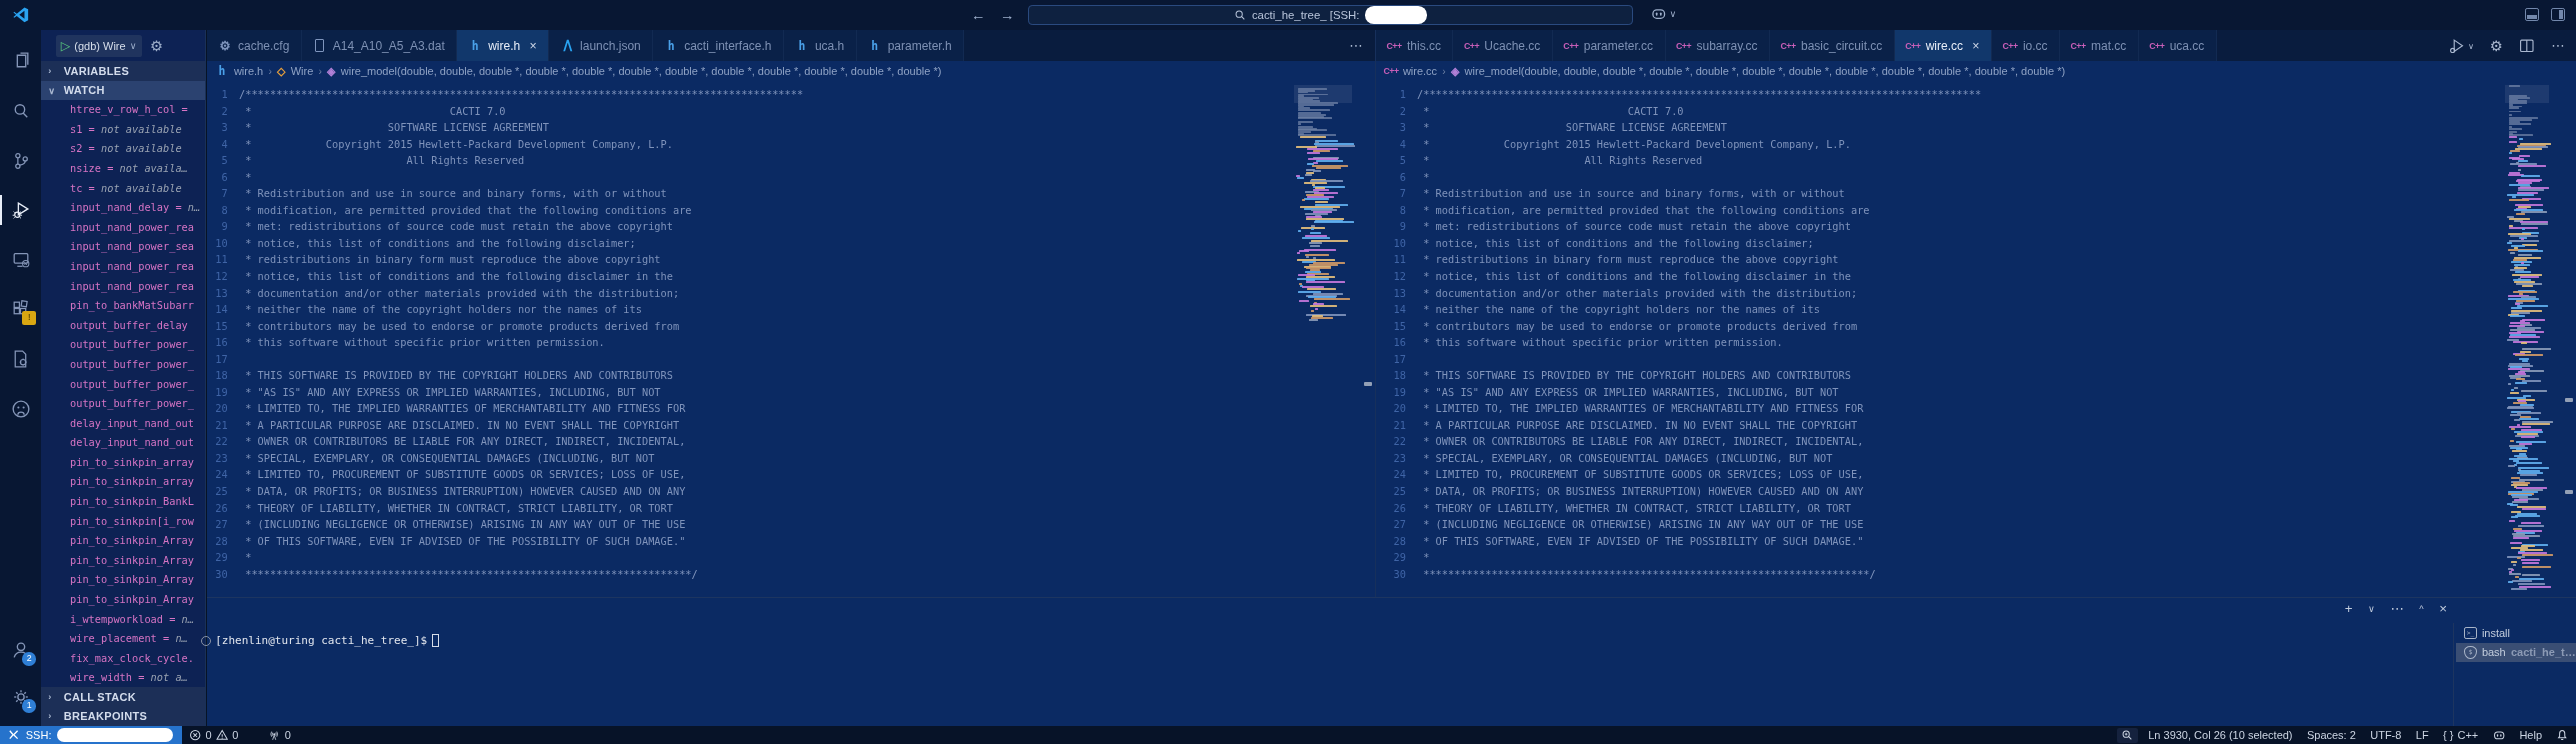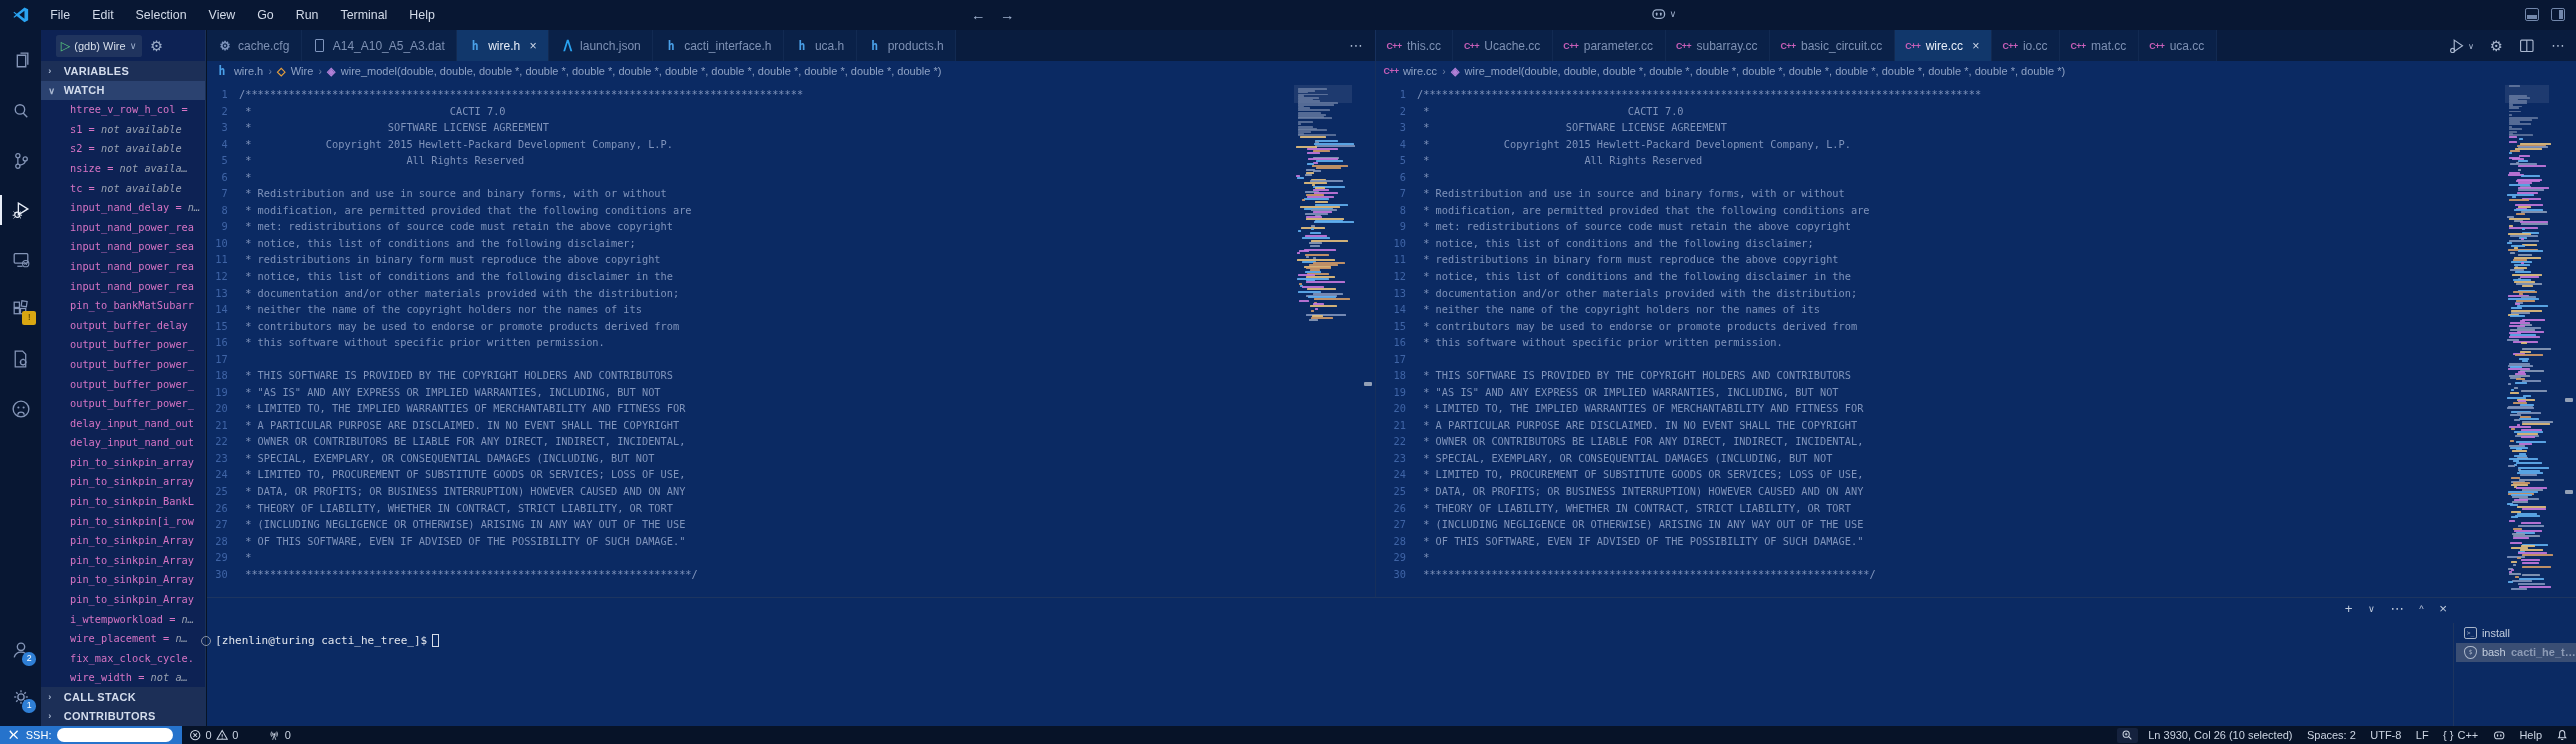--- a/index.html
+++ b/index.html
@@ -129,33 +129,31 @@
 </style>
 </head>
 <body>
 
 <div id="root">
 
   <div id="titlebar">
     <svg id="vscode-logo" viewBox="0 0 24 24">
       <path d="M17 2 L22 4.5 L22 19.5 L17 22 L6.5 13.5 L3 16 L2 15 L5.5 12 L2 9 L3 8 L6.5 10.5 Z M17 6.5 L10 12 L17 17.5 Z" fill="#2aa3f1"></path>
     </svg>
-    <div id="menubar" style="display: flex;">
-        <div class="menu-item">File</div>
-        <div class="menu-item">Edit</div>
-        <div class="menu-item">Selection</div>
-        <div class="menu-item">View</div>
-        <div class="menu-item">Go</div>
-        <div class="menu-item">Run</div>
-        <div class="menu-item">Terminal</div>
-        <div class="menu-item">Help</div>
-      </div>
     <div id="nav-arrows">
       <span>←</span>
       <span>→</span>
+    </div>
+    <div id="searchbox">
+      <svg width="12.4" height="12.4" viewBox="0 0 24 24">
+          <circle cx="10" cy="10" r="6" fill="none" stroke="#b9c5da" stroke-width="2"></circle>
+          <line x1="14.5" y1="14.5" x2="20" y2="20" stroke="#b9c5da" stroke-width="2"></line>
+        </svg>
+      <span>cacti_he_tree_ [SSH:</span>
+      <span class="redact" style="width:62px;height:17.6px;"></span>
     </div>
     <div id="copilot-title">
       <svg width="15.5" height="15.5" viewBox="0 0 24 24">
           <rect x="3" y="6" width="18" height="13" rx="6" fill="none" stroke="#9fb0cc" stroke-width="2"></rect>
           <rect x="7.5" y="10" width="2.6" height="5" rx="1.3" fill="#9fb0cc"></rect>
           <rect x="13.9" y="10" width="2.6" height="5" rx="1.3" fill="#9fb0cc"></rect>
         </svg>
       <span style="font-size:9.3px;">∨</span>
     </div>
     <div id="layout-icons">
@@ -299,21 +297,21 @@
         <div class="watch-row"><span class="watch-name">fix_max_clock_cycle.</span></div>
         <div class="watch-row"><span class="watch-name">wire_width</span><span class="watch-name"> = </span><span class="watch-val">not a…</span></div>
       </div>
     <div id="sidebar-bottom">
         <div class="side-header">
           <span class="chev">›</span>
           <span>CALL STACK</span>
         </div>
         <div class="side-header">
           <span class="chev">›</span>
-          <span>CONTRIBUTORS</span>
+          <span>BREAKPOINTS</span>
         </div>
       </div>
   </div>
 
   <div class="egroup" id="group1">
       <div class="tabsrow">
         <div class="tab">
           <span class="tab-ic ic-gear">⚙</span>
           <span>cache.cfg</span>
         </div>
@@ -335,21 +333,21 @@
         <div class="tab">
           <span class="tab-ic ic-h">h</span>
           <span>cacti_interface.h</span>
         </div>
         <div class="tab">
           <span class="tab-ic ic-h">h</span>
           <span>uca.h</span>
         </div>
         <div class="tab">
           <span class="tab-ic ic-h">h</span>
-          <span>products.h</span>
+          <span>parameter.h</span>
         </div>
         <div class="tab-overflow">⋯</div>
       </div>
       <div class="crumbs">
         <span class="tab-ic ic-h">h</span>
         <span>wire.h</span>
         <span class="crumb-sep">›</span>
         <span class="crumb-ic ci-class">◇</span>
         <span>Wire</span>
         <span class="crumb-sep">›</span>

